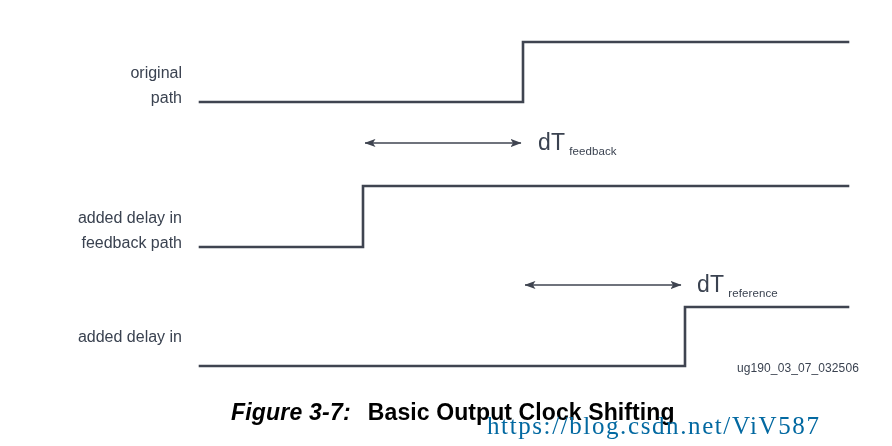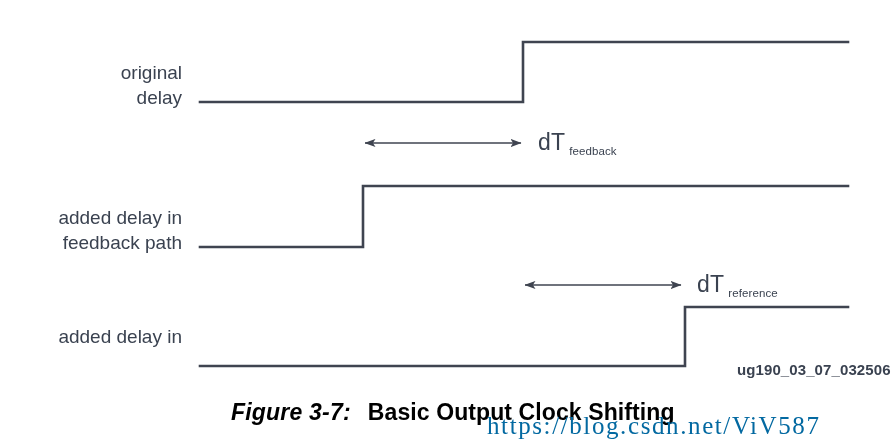--- a/index.html
+++ b/index.html
@@ -15,21 +15,21 @@
     overflow: hidden;
     font-family: "Liberation Sans", sans-serif;
     color: #333a45;
   }
 
   
   .signal-label {
     position: absolute;
     text-align: right;
     font-family: "Liberation Sans", sans-serif;
-    font-size: 19px;
+    font-size: 16px;
     line-height: 25px;
     color: #3a4250;
     white-space: nowrap;
   }
   .signal-label .ln {
     display: block;
   }
 
   
   .dt-label {
@@ -49,22 +49,22 @@
     position: relative;
     top: 5px;
     left: 4px;
     letter-spacing: 0.1px;
   }
 
   
   .doc-id {
     position: absolute;
     font-family: "Liberation Sans", sans-serif;
-    font-size: 15px;
-    font-weight: bold;
+    font-size: 12px;
+    font-weight: normal;
     color: #3a4250;
     white-space: nowrap;
     letter-spacing: 0.1px;
   }
 
   
   .caption {
     position: absolute;
     white-space: nowrap;
     font-family: "Liberation Sans", sans-serif;
@@ -121,21 +121,21 @@
 
     <polyline points="200,366 685,366 685,307 848,307" fill="none" stroke="#3f4450" stroke-width="2.6" stroke-linecap="square" stroke-linejoin="miter"></polyline>
 
     <line x1="365" y1="143" x2="521" y2="143" stroke="#3f4450" stroke-width="1.5" marker-start="url(#arrowStart)" marker-end="url(#arrowEnd)"></line>
 
     <line x1="525" y1="285" x2="681" y2="285" stroke="#3f4450" stroke-width="1.5" marker-start="url(#arrowStart)" marker-end="url(#arrowEnd)"></line>
   </svg>
 
   <div class="signal-label" style="right:710px; top:60px;">
     <span class="ln">original</span>
-    <span class="ln">delay</span>
+    <span class="ln">path</span>
   </div>
 
   <div class="signal-label" style="right:710px; top:205px;">
     <span class="ln">added delay in</span>
     <span class="ln">feedback path</span>
   </div>
 
   <div class="signal-label" style="right:710px; top:324px;">
     <span class="ln">added delay in</span>
   </div>

